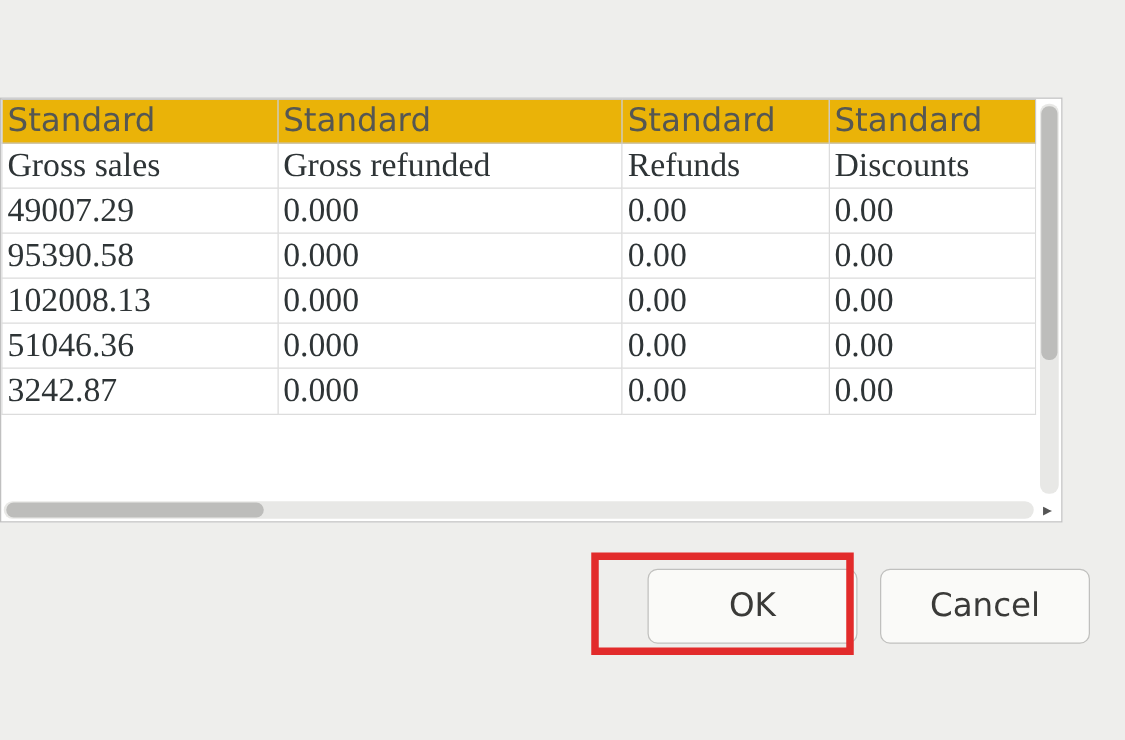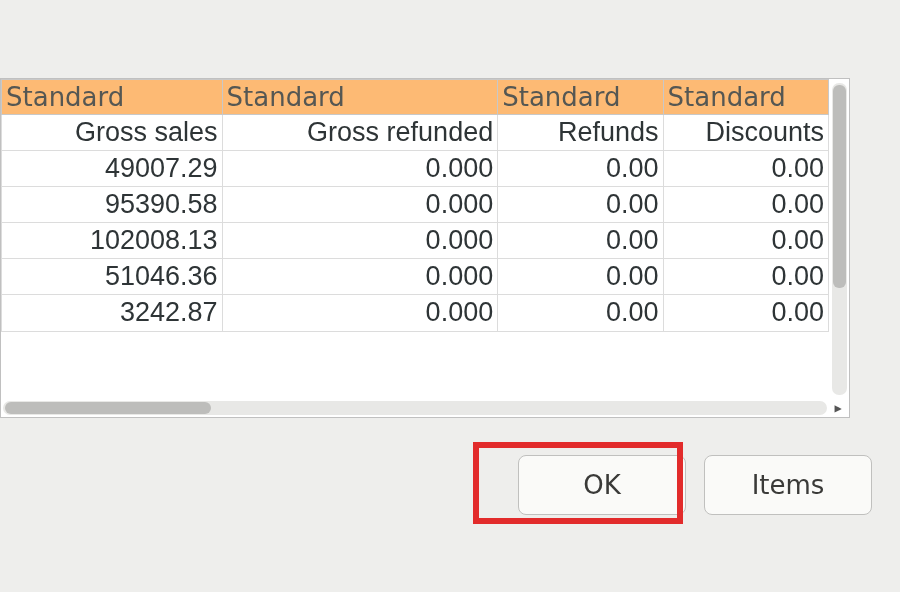--- a/index.html
+++ b/index.html
@@ -33,35 +33,35 @@
       bottom: 18px;
       overflow: hidden;
     }
     table {
       border-collapse: collapse;
       width: 100%;
       font-size: 27px;
       color: #2e3436;
     }
     thead th {
-      background: #fdba74;
+      background: #eab308;
       border: 1px solid #c8c8c8;
       padding: 2px 4px;
       text-align: left;
       font-weight: normal;
       font-family: "DejaVu Sans", "Liberation Sans", sans-serif;
       color: #555753;
       font-size: 26px;
       white-space: nowrap;
     }
     tbody td {
       border: 1px solid #dcdcdc;
       padding: 0 4px;
-      text-align: right;
-      font-family: Liberation Sans, sans-serif;
+      text-align: left;
+      font-family: Liberation Serif, serif;
       white-space: nowrap;
       line-height: 1.3;
     }
     tbody tr.desc-row td {
       border-bottom: 1px solid #dcdcdc;
     }
     .col0 { width: 200px; }
     .col1 { width: 250px; }
     .col2 { width: 150px; }
     .col3 { width: 150px; }
@@ -207,16 +207,16 @@
     <div class="vscroll-thumb"></div>
   </div>
   <div class="hscrollbar">
     <div class="hscroll-thumb"></div>
   </div>
   <div class="scroll-arrow-right">▶</div>
 </div>
 
 <div class="button-row">
   <button class="btn">OK</button>
-  <button class="btn">Items</button>
+  <button class="btn">Cancel</button>
 </div>
 
 <div class="highlight-box"></div>
 
 </body></html>

